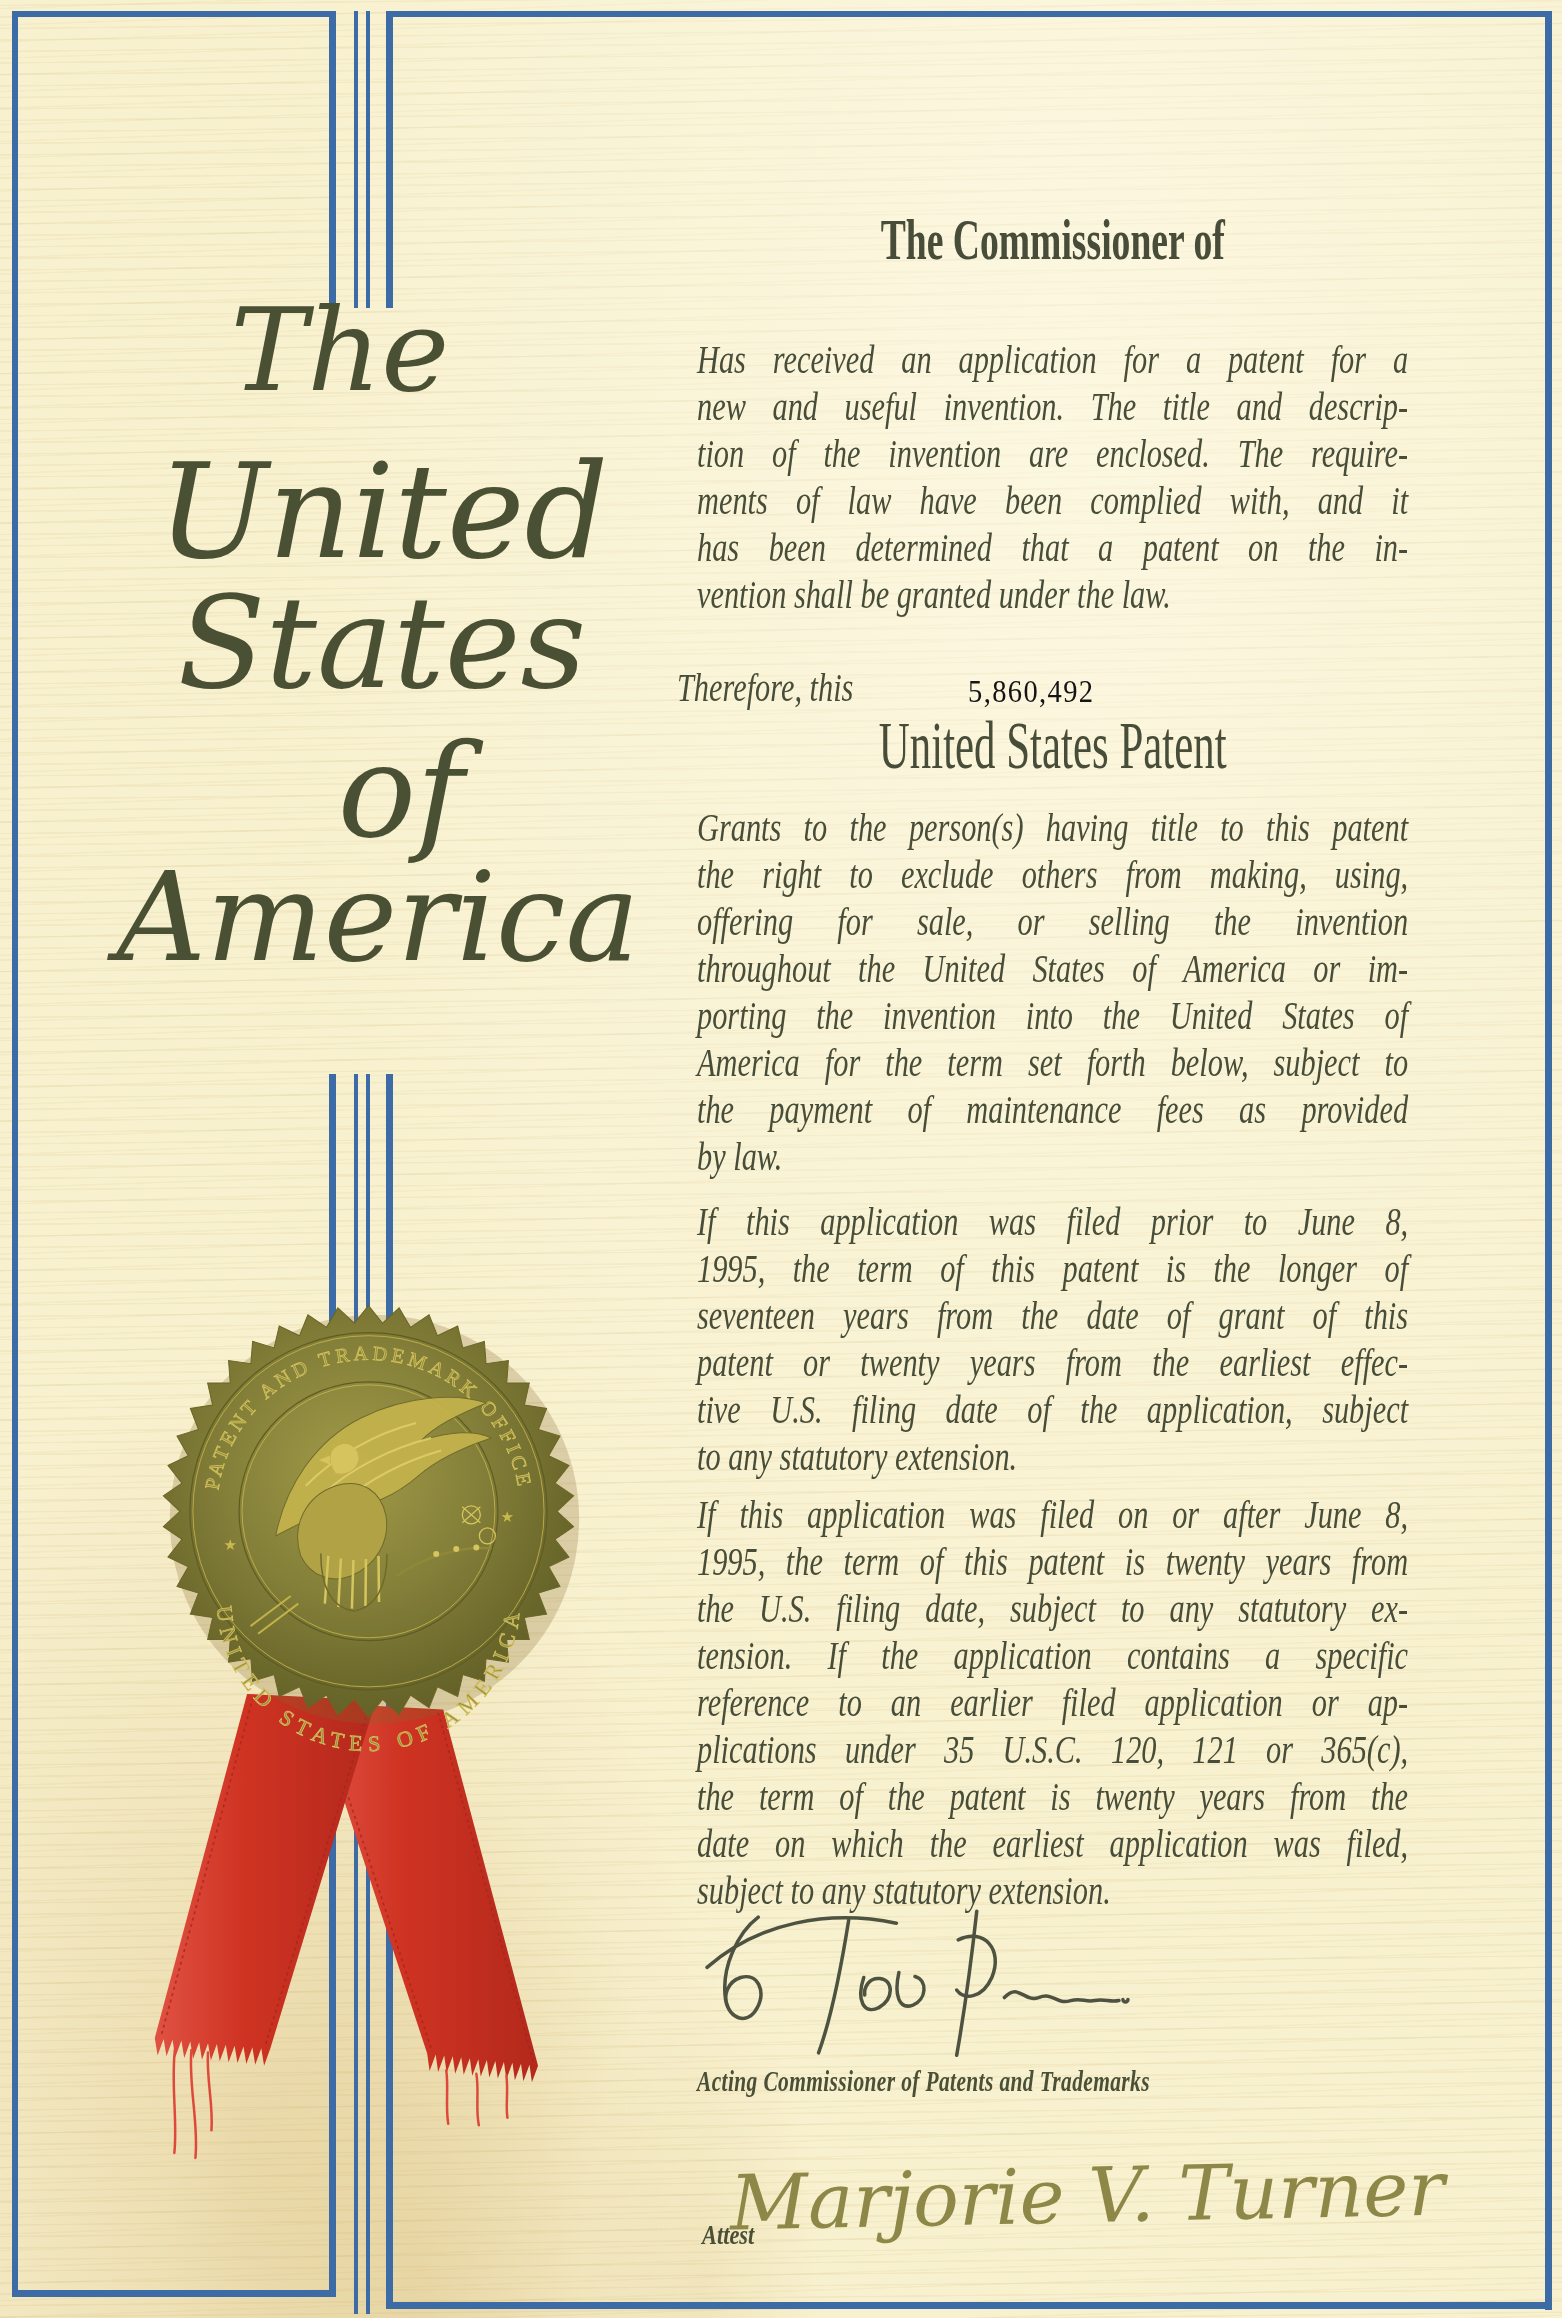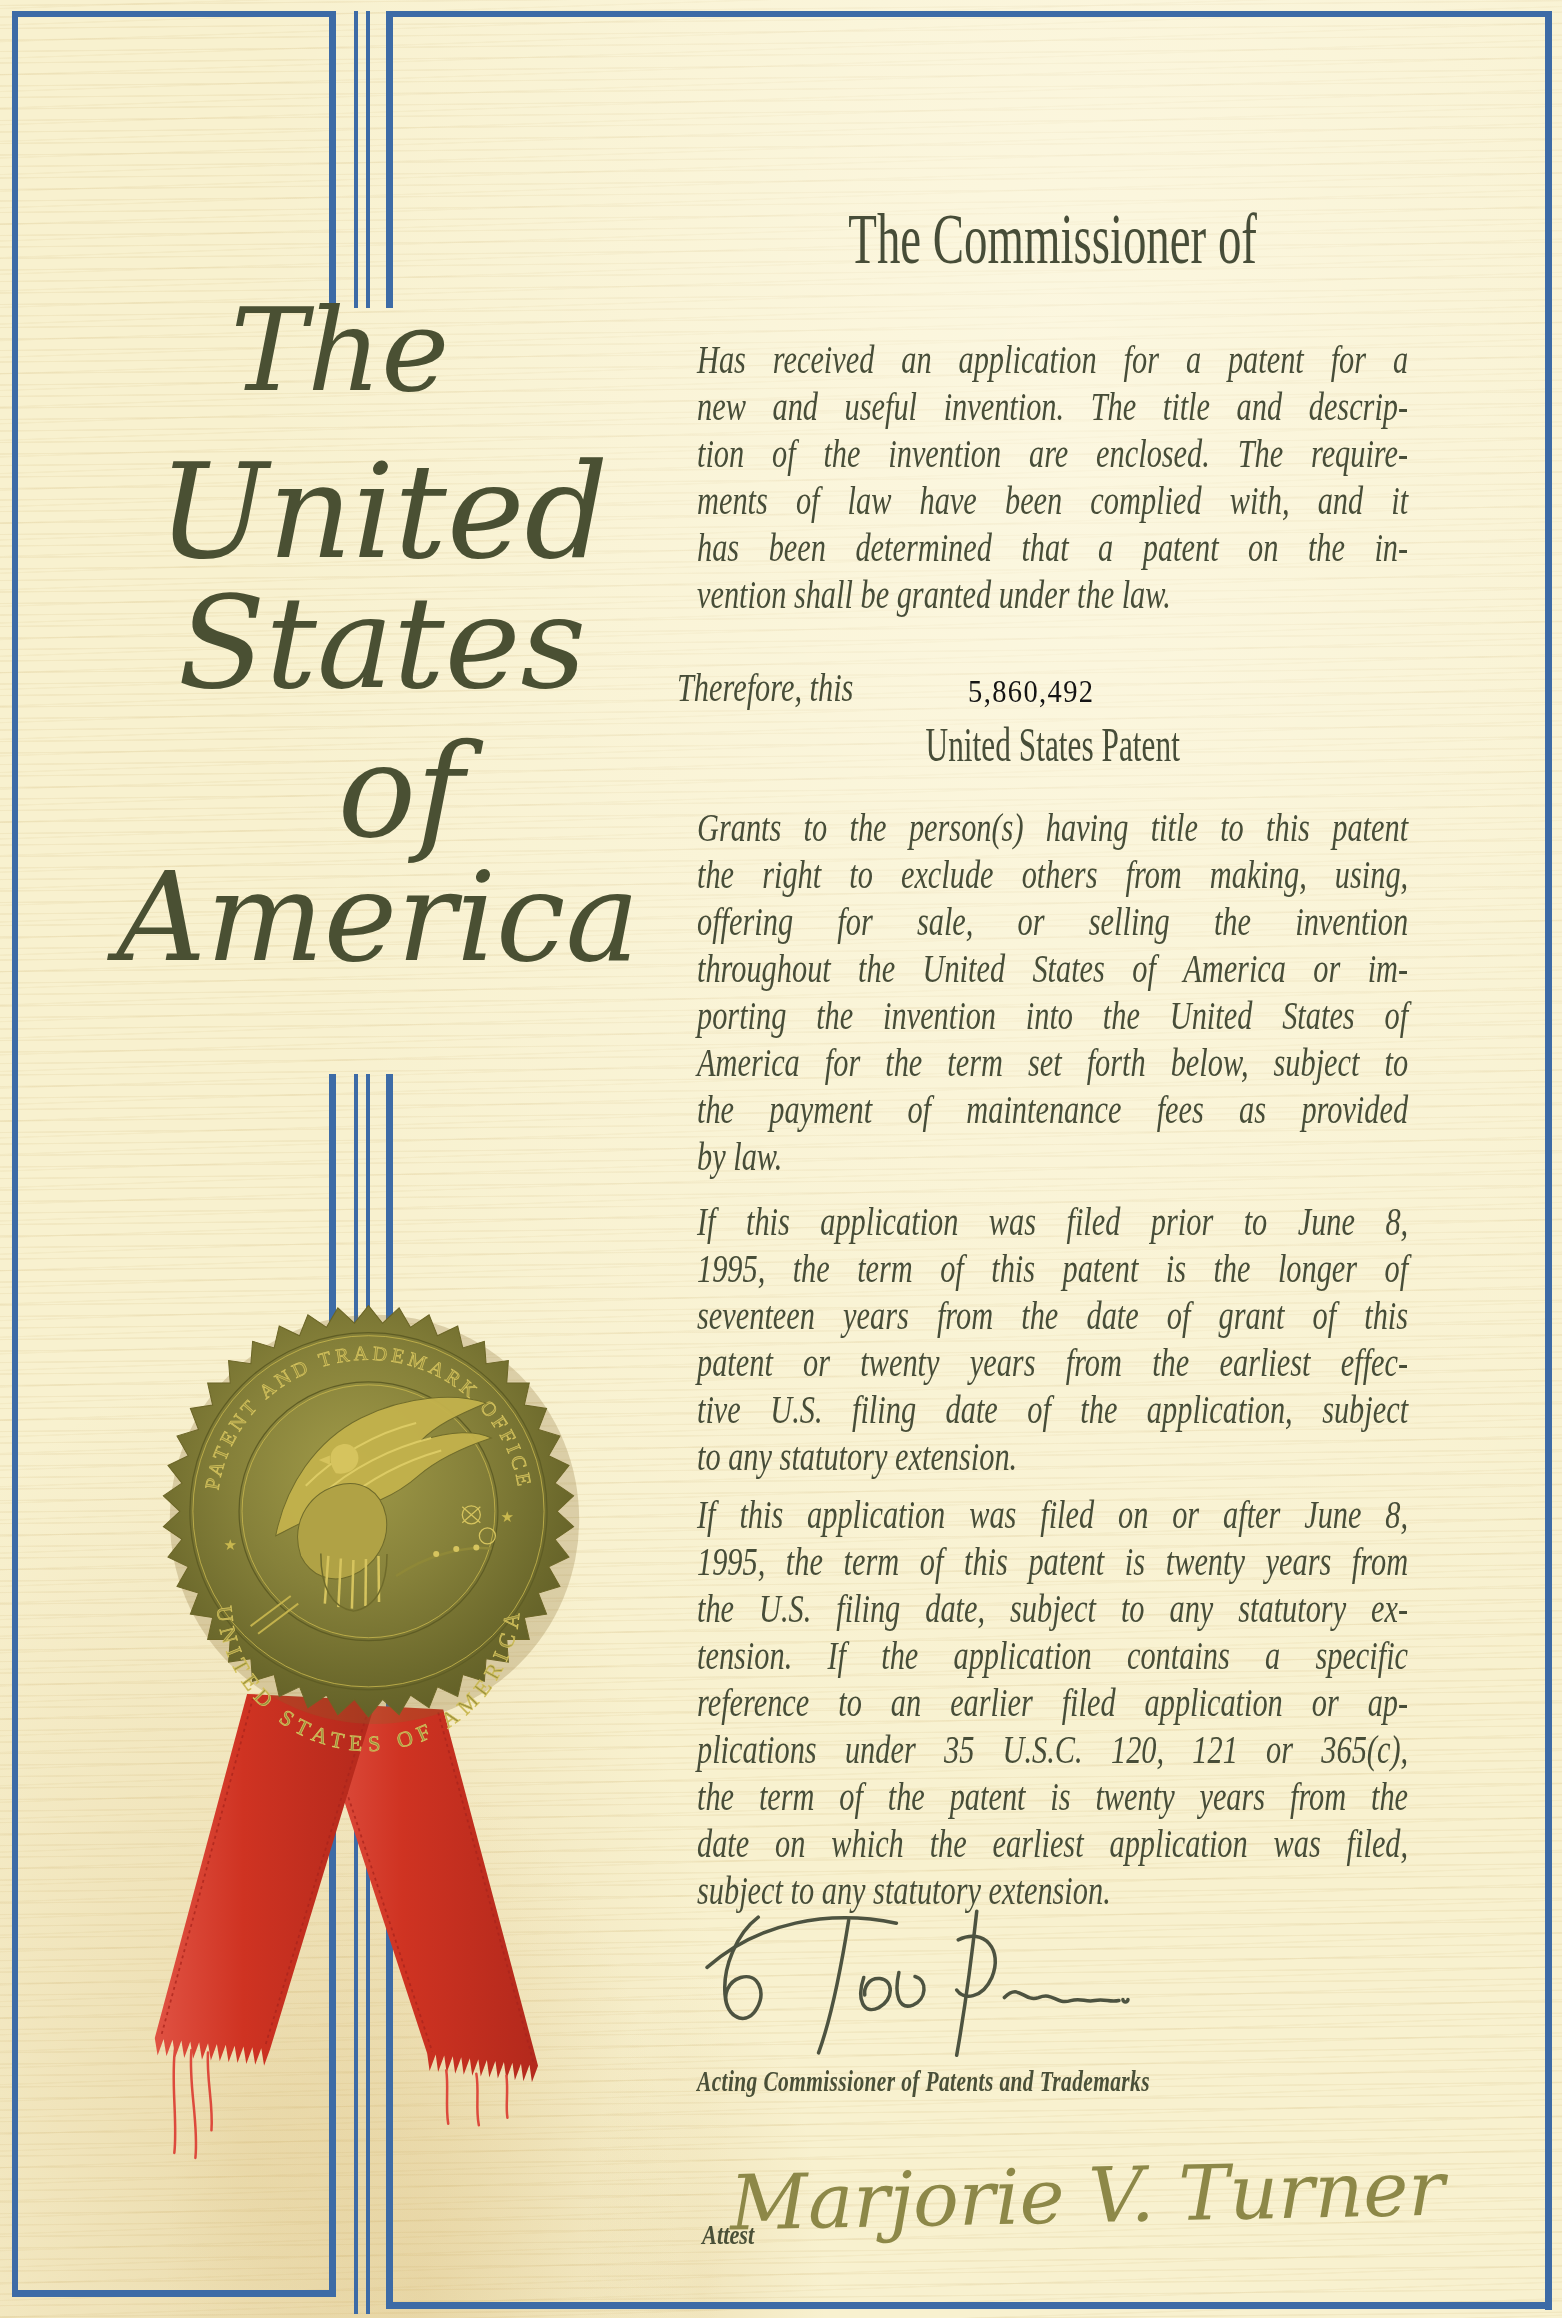--- a/index.html
+++ b/index.html
@@ -21,22 +21,22 @@
     position:absolute; transform:translateX(-50%); white-space:nowrap;
     font-family:"DejaVu Serif", serif; font-style:italic; color:#4a5033; line-height:1;
   }
   
   .col-block{position:absolute; left:697px; width:961px; transform:scaleX(.74); transform-origin:0 0;
     font-style:italic; font-size:41px; line-height:47px; color:#474d38;}
   .jline{display:flex; justify-content:space-between; line-height:47px; white-space:nowrap;}
   .jl-last{display:block; white-space:nowrap;}
   .heading-wrap{position:absolute; left:697px; width:711px; text-align:center; color:#474d38;}
   .condense-c{display:inline-block; transform:scaleX(.66); transform-origin:50% 50%; white-space:nowrap;}
-  .h1{font-size:71px; line-height:61px; font-style:normal;}
-  .h2{font-size:49px; line-height:70px; font-style:normal;}
+  .h1{font-size:57px; line-height:61px; font-style:normal;font-weight:bold;}
+  .h2{font-size:67px; line-height:70px; font-style:normal;}
   .therefore-row{position:absolute; left:677px; top:664px; width:711px; height:55px; color:#474d38;}
   .therefore-label{display:inline-block; transform:scaleX(.74); transform-origin:0 0;
     font-style:italic; font-size:41px; line-height:47px; white-space:nowrap;}
   .patent-number{position:absolute; left:291px; top:11.5px; font-style:normal; font-size:31px; line-height:31px;
     color:#141414; letter-spacing:1.5px; transform:scaleX(.92); transform-origin:0 0; white-space:nowrap;}
   .caption{position:absolute; left:697px; top:2064px; width:961px; transform:scaleX(.74); transform-origin:0 0;
     font-style:italic; font-weight:bold; font-size:29px; line-height:35px; color:#4a5038; letter-spacing:0.5px;}
   .attest{position:absolute; left:702px; top:2220px; font-style:italic; font-weight:bold; font-size:28px; line-height:30px;
     color:#4a5038; transform:scaleX(.8); transform-origin:0 0;}
   .attest-sig{position:absolute; left:730px; top:2158px; font-family:"DejaVu Serif",serif; font-style:italic;

